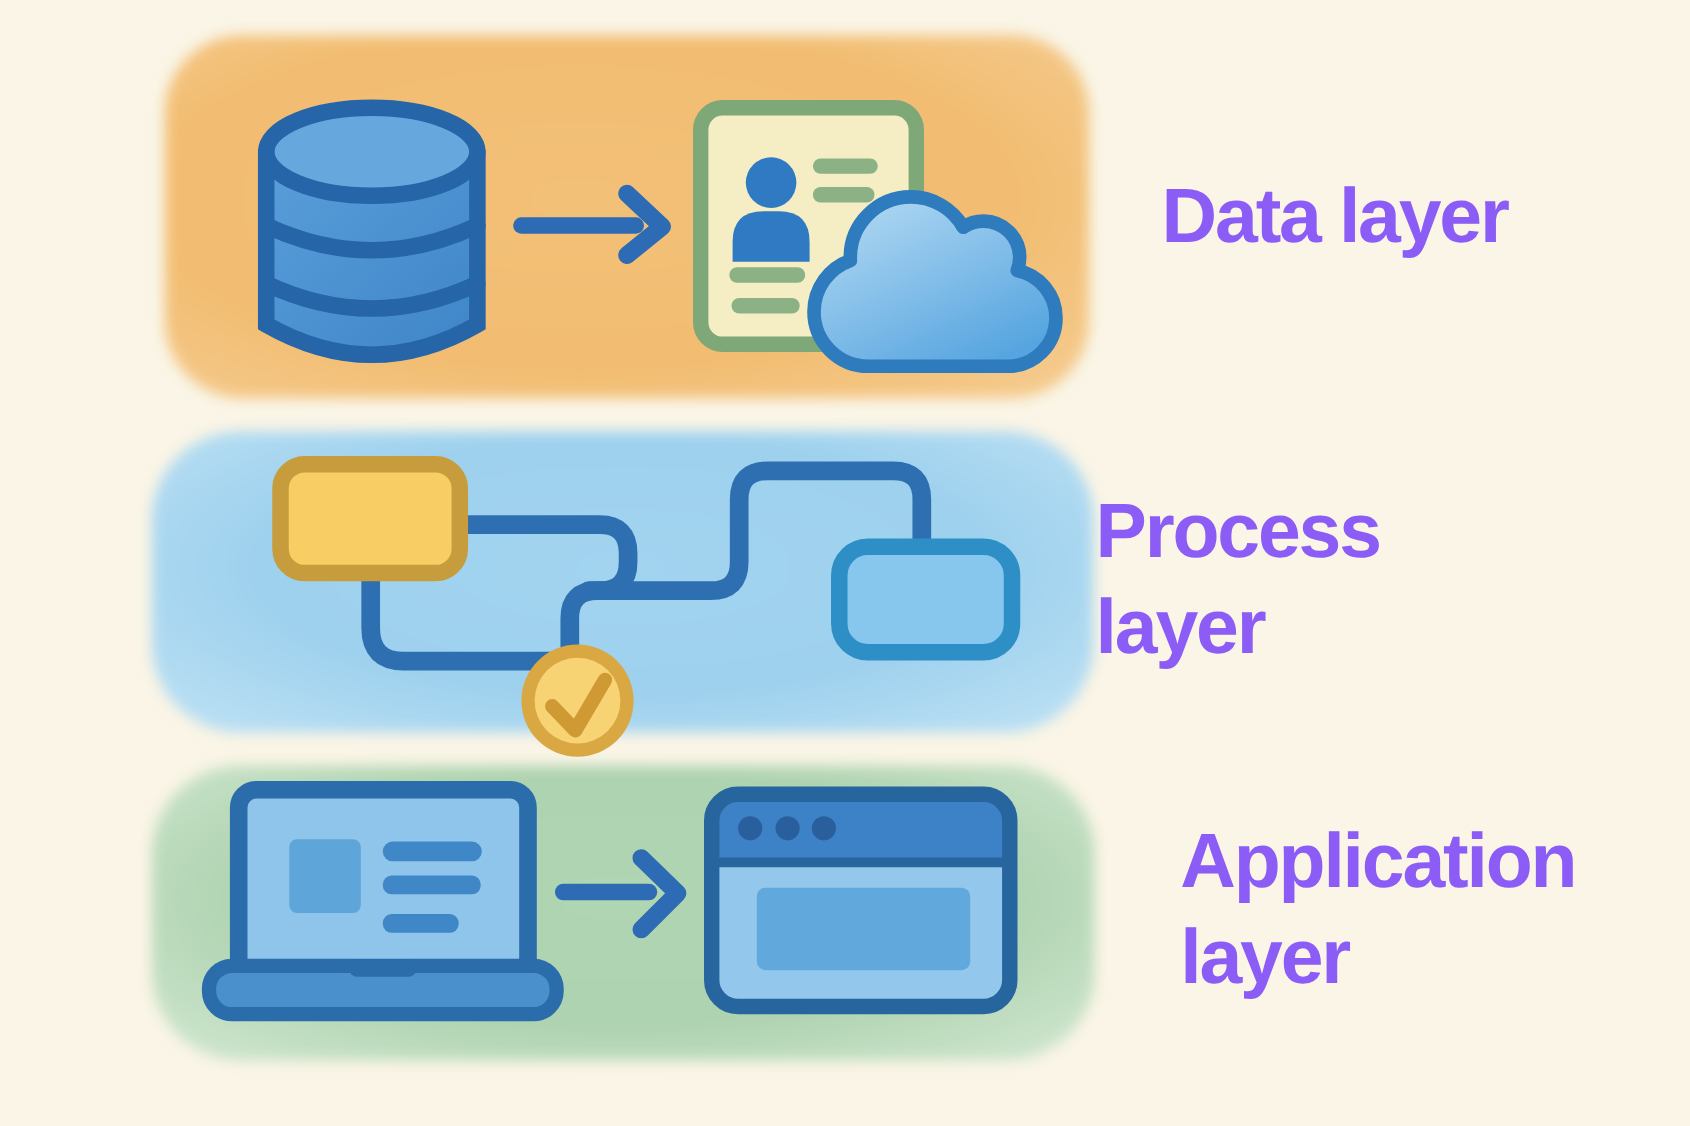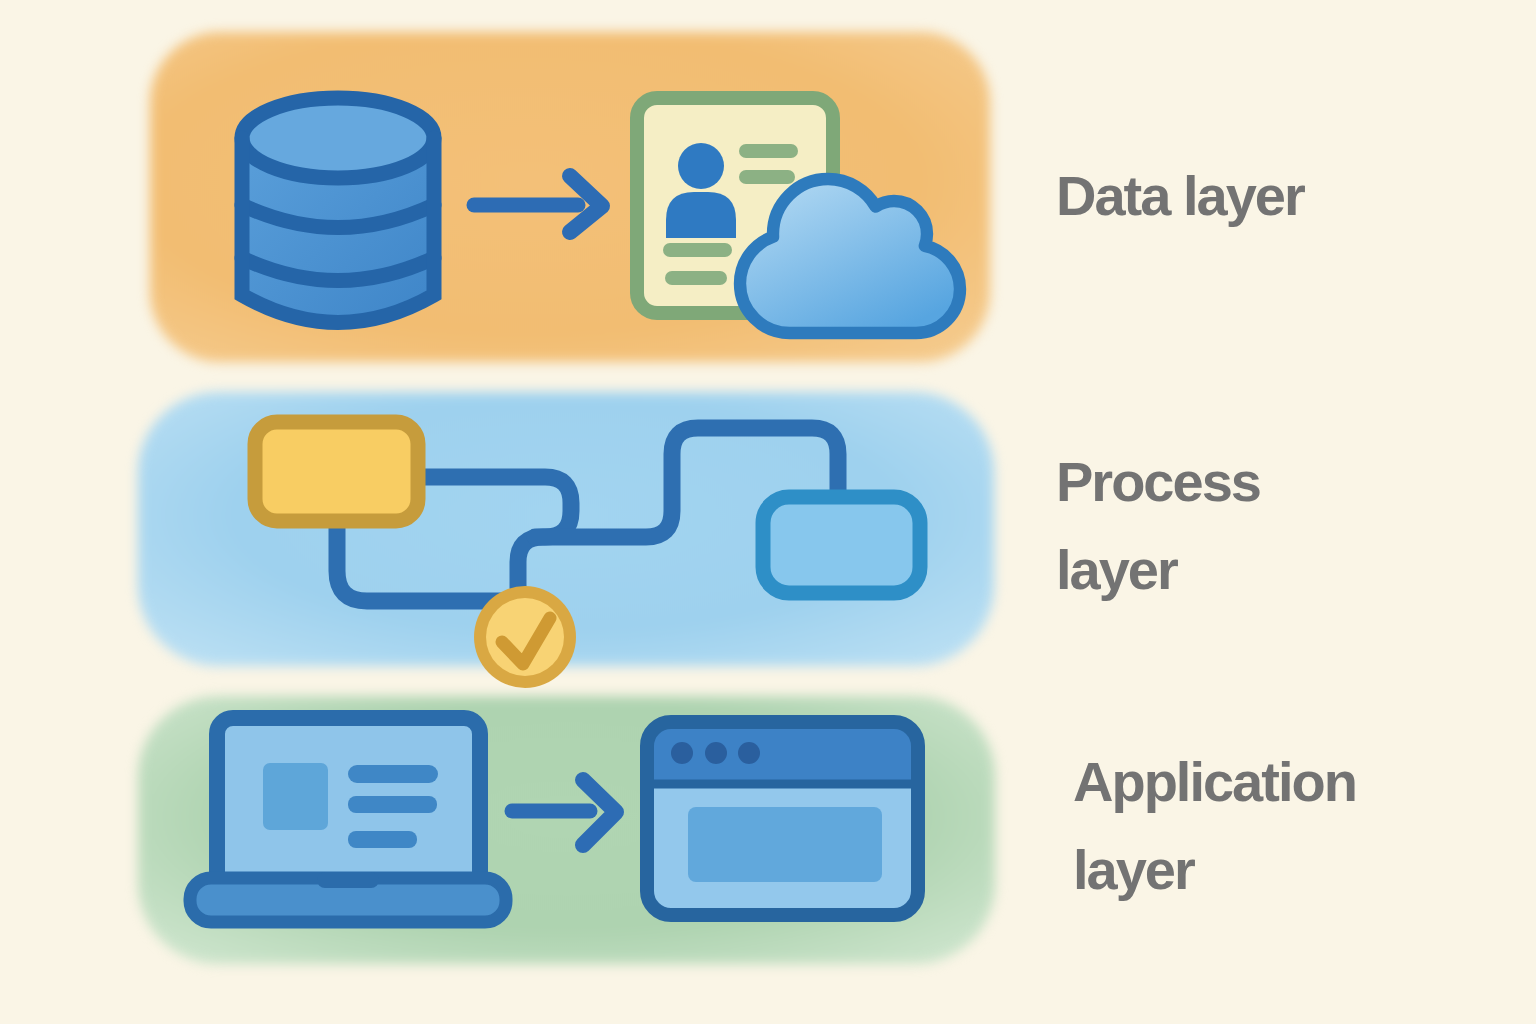--- a/index.html
+++ b/index.html
@@ -19,30 +19,30 @@
   .band-process{
     left:138px;top:392px;width:856px;height:274px;border-radius:80px;
     background:radial-gradient(ellipse at 50% 45%, #a2d4f0 0%, #9ed1ee 55%, #c0e2f4 100%);
   }
   .band-application{
     left:138px;top:696px;width:857px;height:268px;border-radius:80px;
     background:radial-gradient(ellipse at 50% 45%, #b0d5b2 0%, #aed3b0 55%, #d3e8d2 100%);
   }
   .layer-label{
     position:absolute;
-    color:#737373;
+    color:#8b5cf6;
     font-weight:bold;
-    font-size:56px;
+    font-size:70px;
     line-height:88px;
     letter-spacing:-2px;
     white-space:nowrap;
   }
   .layer-label span{display:block;}
   .label-data{left:1056px;top:152px;}
-  .label-process{left:1056px;top:438px;}
+  .label-process{left:996px;top:438px;}
   .label-application{left:1054px;top:738px;margin-left:19px;}
   svg.art{position:absolute;left:0;top:0;}
 </style>
 </head>
 <body>
 
 <div class="band band-data"></div>
 <div class="band band-process"></div>
 <div class="band band-application"></div>
 

